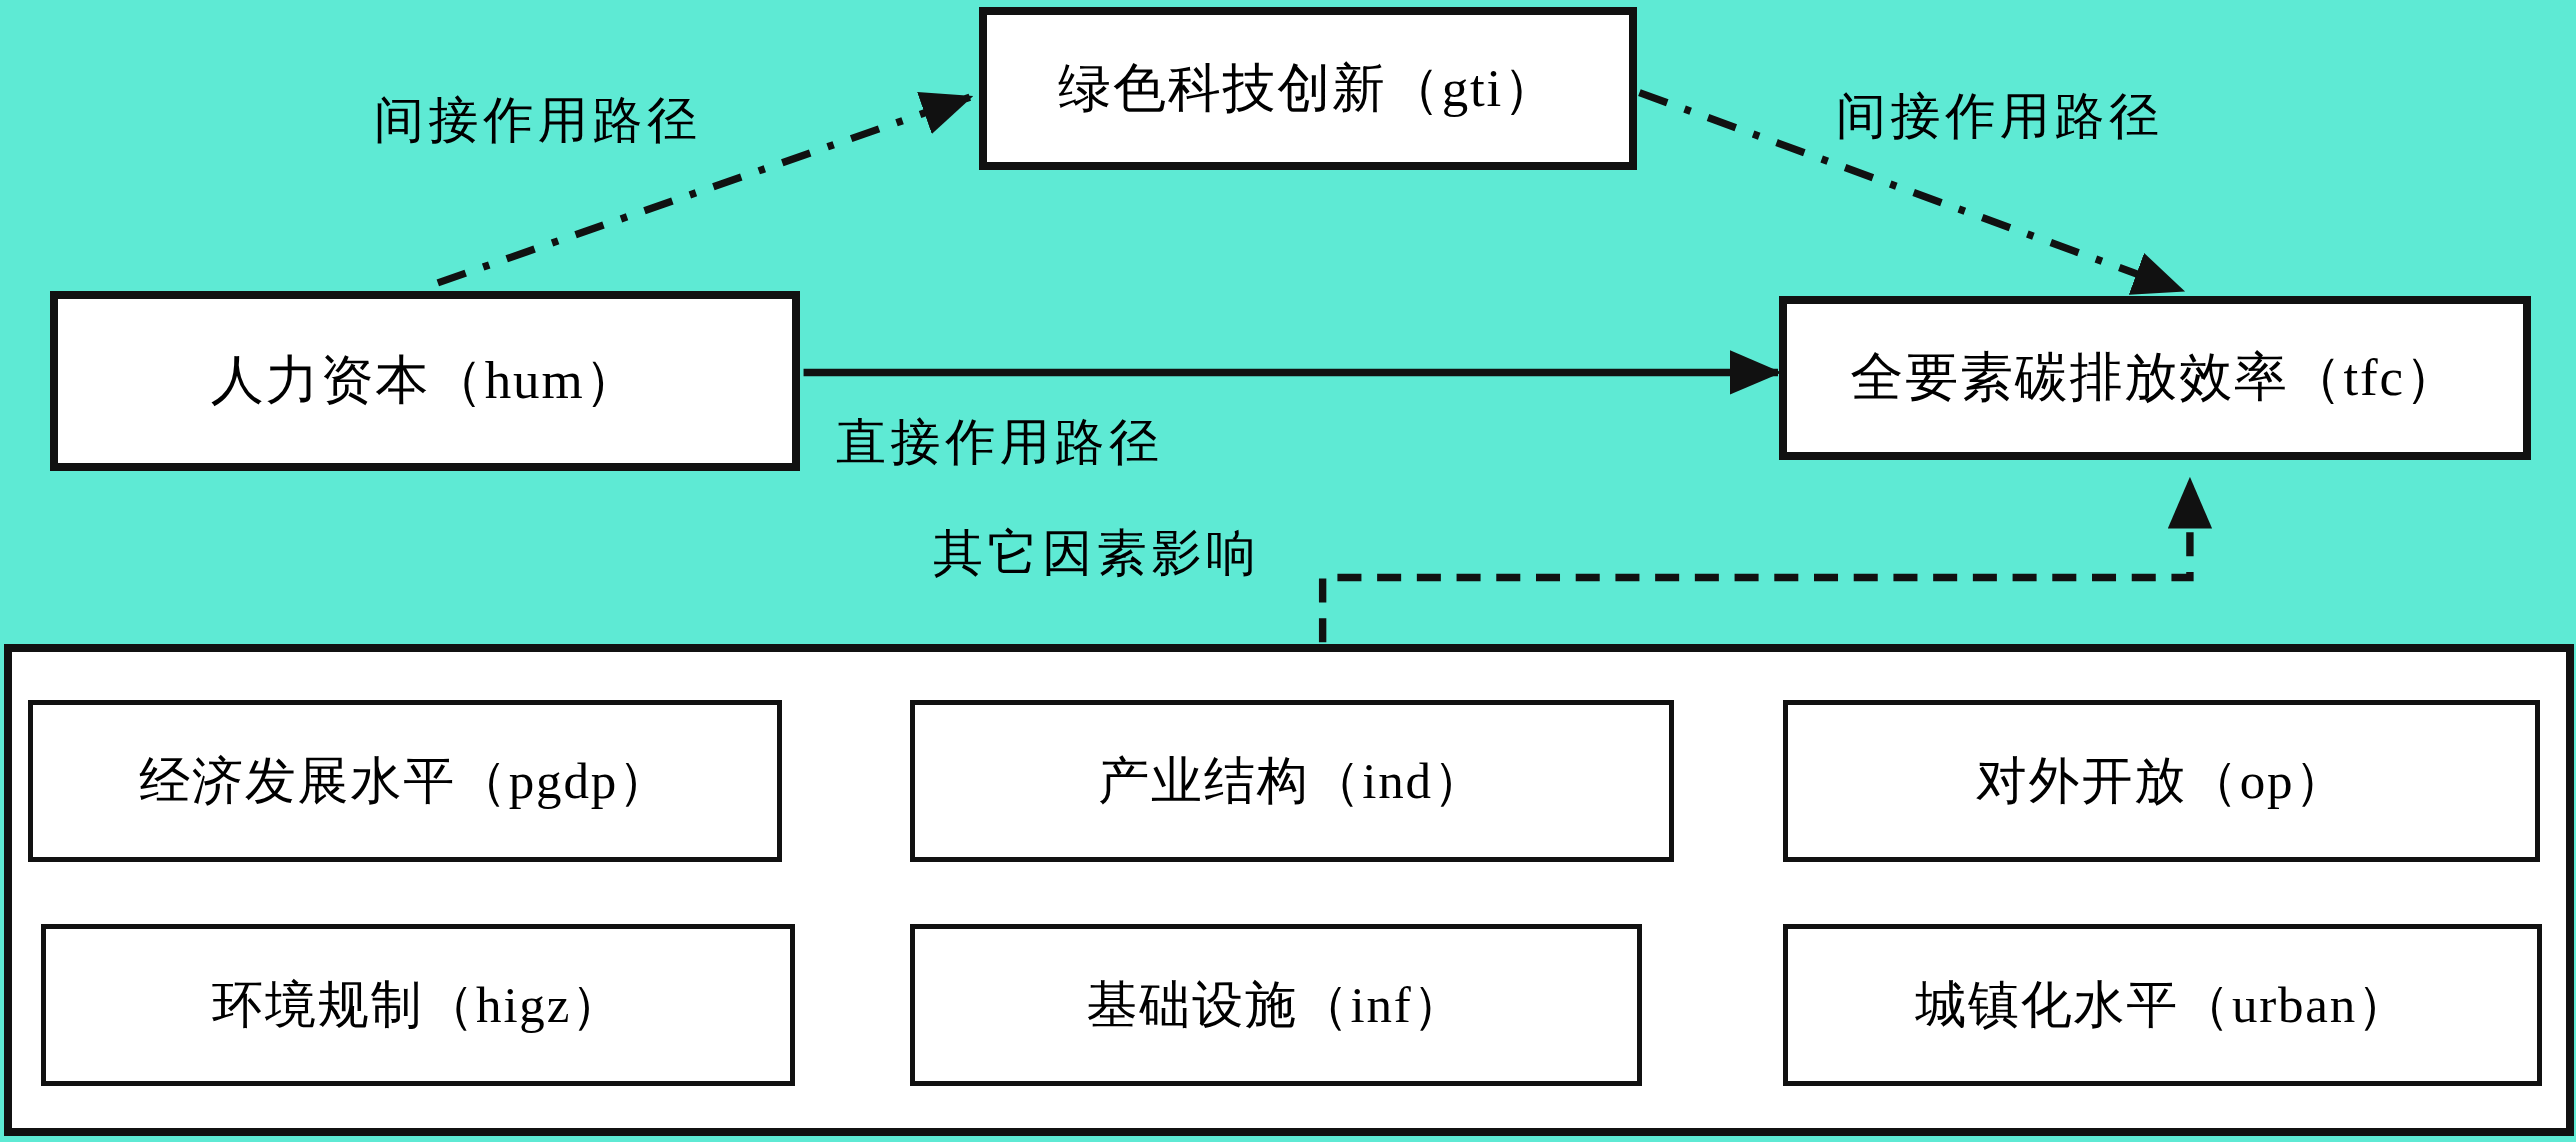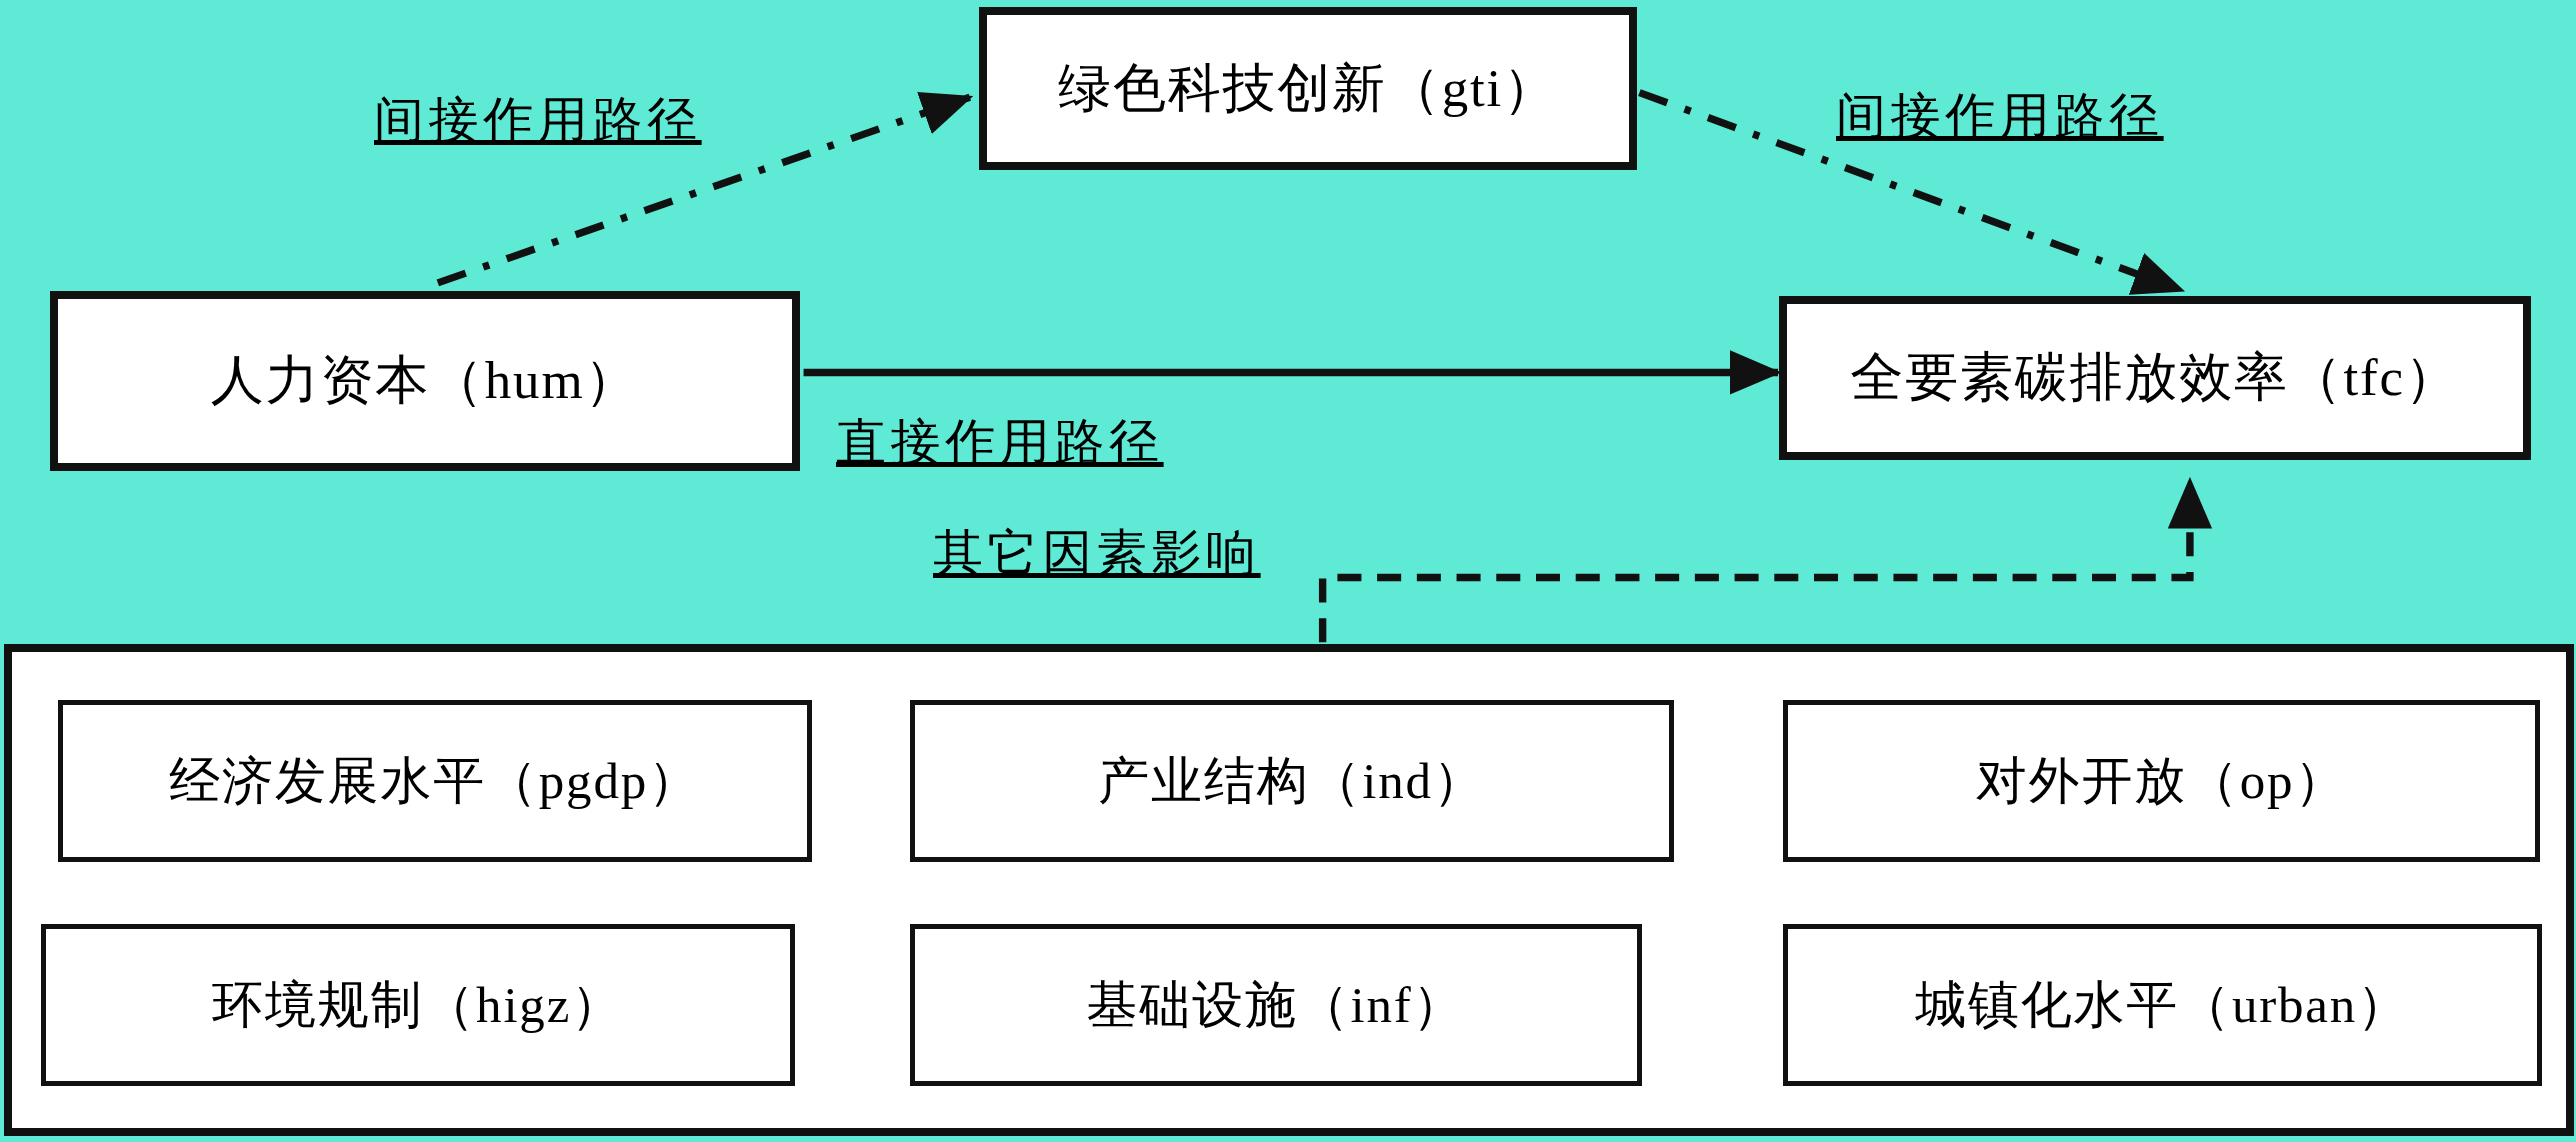--- a/index.html
+++ b/index.html
@@ -40,33 +40,32 @@
     border: 8.3px solid #111111;
     background: #ffffff;
     z-index: 1;
   }
   .edge-label {
     position: absolute;
     font-size: 50px;
     letter-spacing: 4.6px;
     white-space: nowrap;
     z-index: 3;
-    text-decoration: underline;
   }
   #edges-svg {
     position: absolute;
     left: 0; top: 0;
     width: 2576px; height: 1143px;
     z-index: 2;
   }
   
   #node-gti   { left: 979px; top: 7.4px;    width: 658px; height: 163px; }
   #node-hum   { left: 50px;   top: 291px;  width: 750px; height: 180px; }
   #node-tfc   { left: 1779px; top: 296px;  width: 752px; height: 164px; }
-  #node-pgdp  { left: 58px;   top: 700px;  width: 754px; height: 162px; }
+  #node-pgdp  { left: 28px;   top: 700px;  width: 754px; height: 162px; }
   #node-ind   { left: 910px;  top: 700px;  width: 764px; height: 162px; }
   #node-op    { left: 1783px; top: 700px;  width: 757px; height: 162px; font-family: Liberation Serif, serif; }
   #node-higz  { left: 41px;   top: 924px; width: 754px; height: 162px; }
   #node-inf   { left: 910px;  top: 924px; width: 732px; height: 162px; }
   #node-urban { left: 1783px; top: 924px; width: 759px; height: 162px; }
   
   #label-indirect-left  { left: 374px;  top: 87px;  }
   #label-indirect-right { left: 1836px; top: 83px;  }
   #label-direct         { left: 836px;  top: 409px; }
   #label-other          { left: 933px; top: 520px; }

